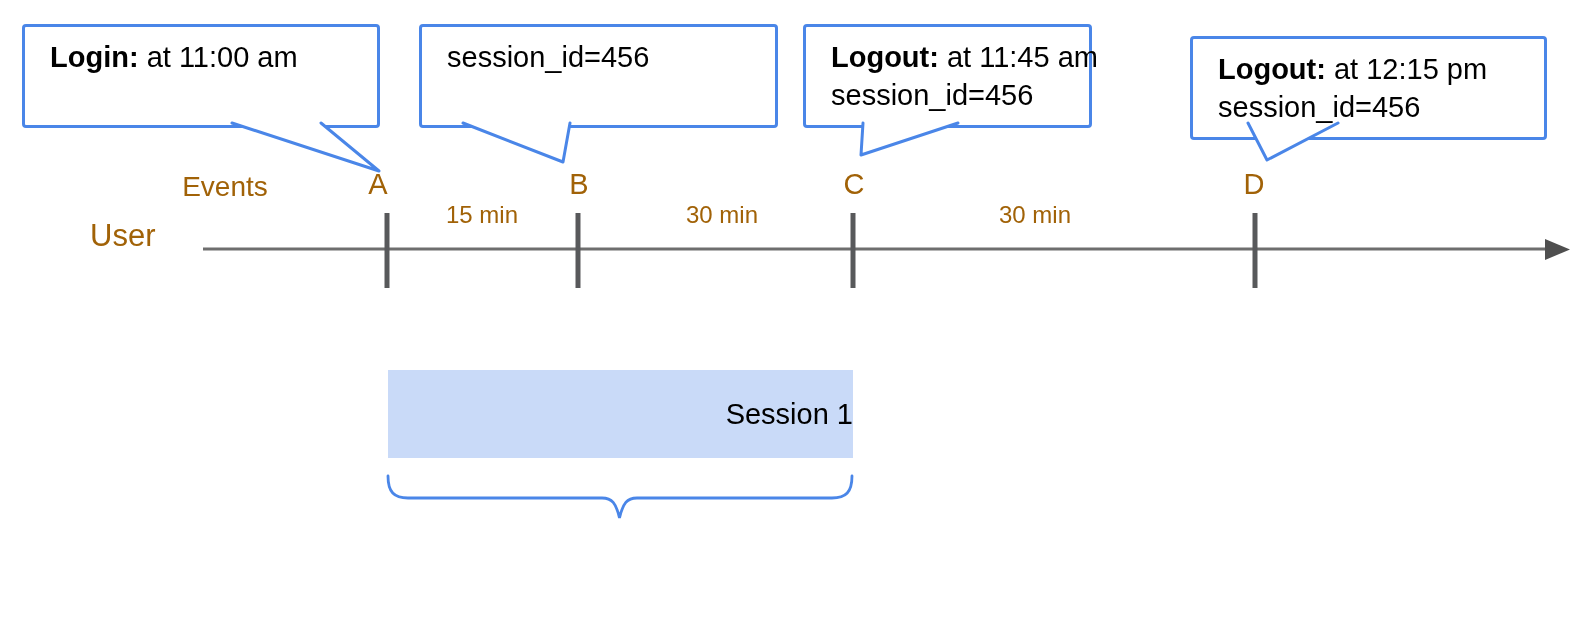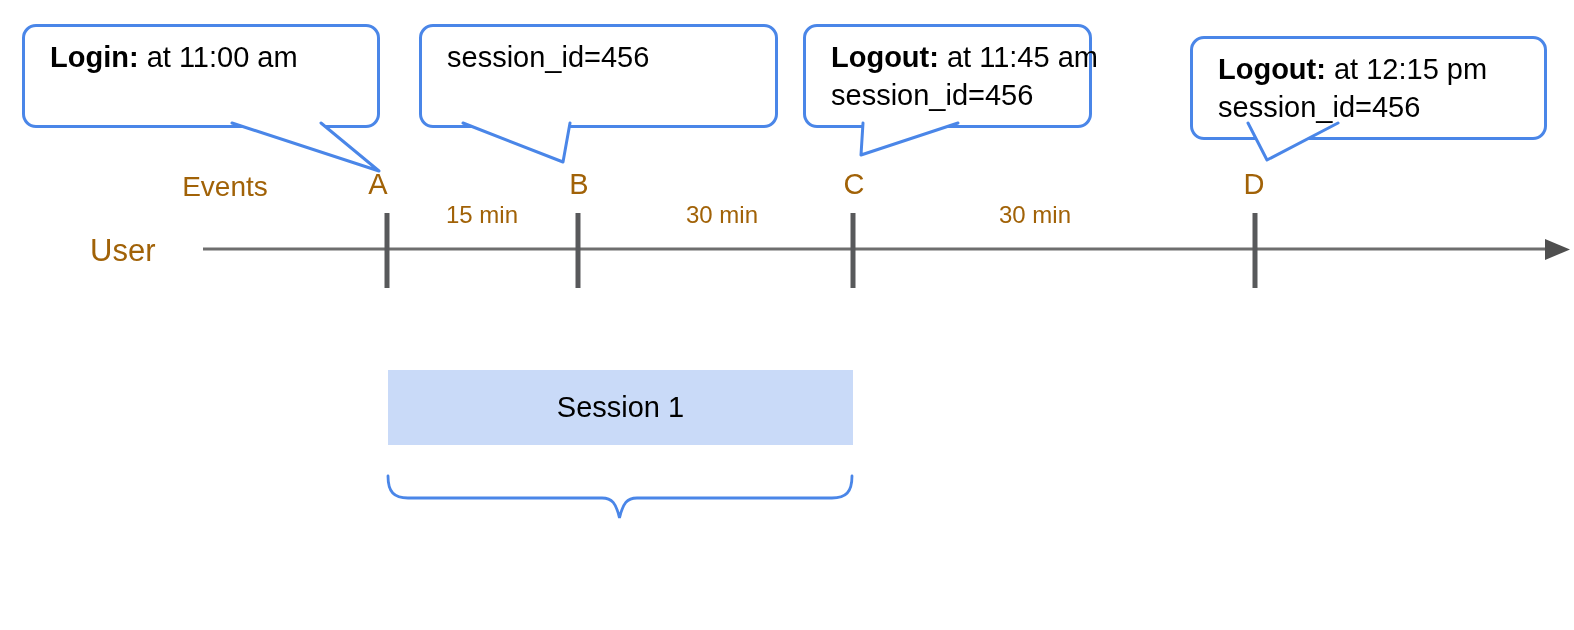--- a/index.html
+++ b/index.html
@@ -17,50 +17,50 @@
     overflow: hidden;
   }
   
   .bubble {
     position: absolute;
     top: 24px;
     height: 104px;
     box-sizing: border-box;
     background: #ffffff;
     border: 3px solid #4a86e8;
-    border-radius: 14px;
+    border-radius: 4px;
     padding: 11px 18px 0 25px;
   }
   .bubble .l1, .bubble .l2 {
     font-size: 29px;
     line-height: 38px;
     white-space: pre;
   }
   .bubble .evt { font-weight: bold; }
   
   .shapes {
     position: absolute;
     left: 0; top: 0;
     width: 1574px; height: 630px;
     pointer-events: none;
   }
   
   .lbl { position: absolute; white-space: nowrap; color: #a16207; }
   .events-lbl   { left: 225px; top: 171px; font-size: 28px; transform: translateX(-50%); }
   .marker-lbl   { top: 168px; font-size: 29px; transform: translateX(-50%); }
   .interval-lbl { top: 201px; font-size: 24px; transform: translateX(-50%); }
-  .user-lbl     { left: 90px; top: 233px; font-size: 31px; }
+  .user-lbl     { left: 90px; top: 218px; font-size: 31px; }
   .session-box {
     position: absolute;
     left: 388px; top: 370px;
-    width: 465px; height: 75px;
+    width: 465px; height: 88px;
     background: #c9daf8;
     display: flex;
     align-items: center;
-    justify-content: center;
+    justify-content: flex-end;
   }
   .session-box-label { font-size: 29px; }
   .session-length-lbl { left: 618px; top: 577px; font-size: 30px; transform: translateX(-50%); }
 </style>
 </head>
 <body>
 
 <div class="canvas">
 
   <div class="bubble" style="left:22px; width:358px;">

